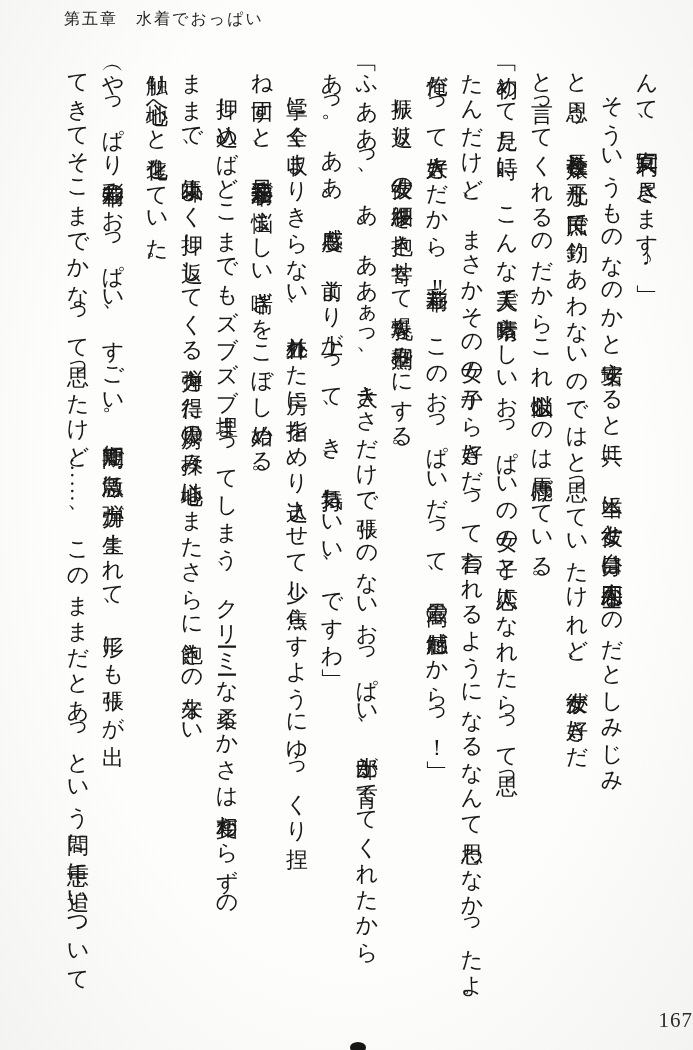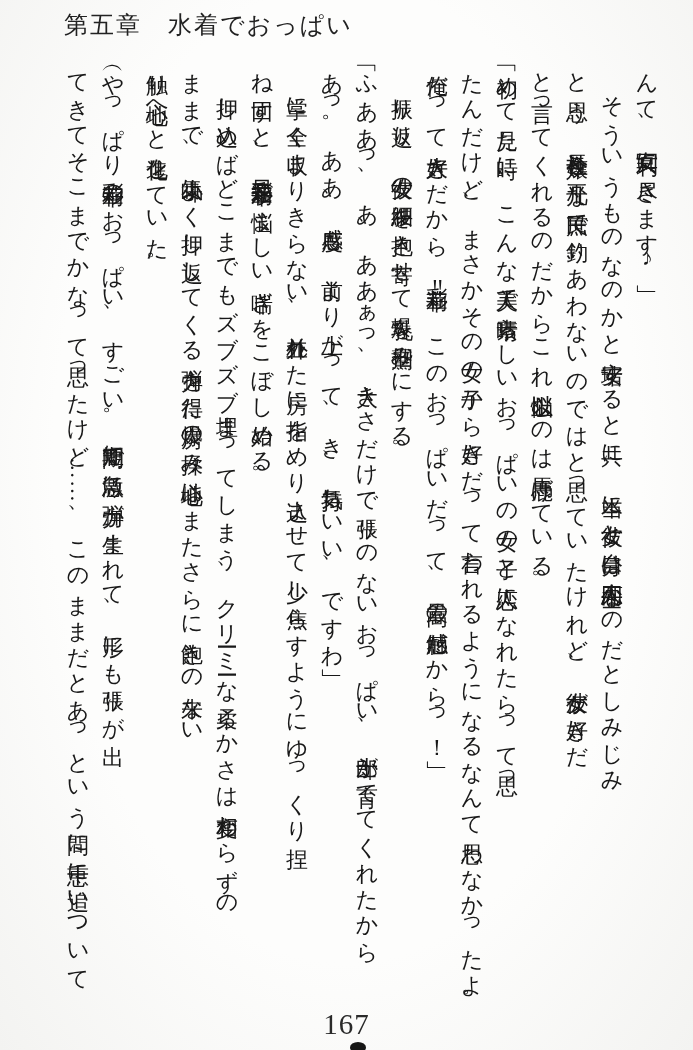--- a/index.html
+++ b/index.html
@@ -17,21 +17,21 @@
   }
   .page {
     position: absolute;
     inset: 0;
     background: radial-gradient(ellipse at 50% 45%, #fdfdfc 60%, #f3f3f1 100%);
   }
   .chapter-header {
     position: absolute;
     top: 9px;
     left: 64px;
-    font-size: 24px;
+    font-size: 16px;
     letter-spacing: 2px;
     white-space: nowrap;
     color: #222;
   }
   .text-block {
     position: absolute;
     top: 58px;
     right: 28px;
     height: 934px;
     writing-mode: vertical-rl;
@@ -48,22 +48,22 @@
   }
   
   .text-line:nth-child(16) {
     margin-right: 9px;
   }
   .page-number {
     position: absolute;
     top: 1008px;
     left: 0;
     right: 0;
-    text-align: center;
-    font-size: 29px;
+    text-align: right;
+    font-size: 21px;
     letter-spacing: 1px;
     color: #2a2a2a;
   }
   .section-marker-dot {
     position: absolute;
     top: 1042px;
     left: 350px;
     width: 16px;
     height: 11px;
     background: #161616;

